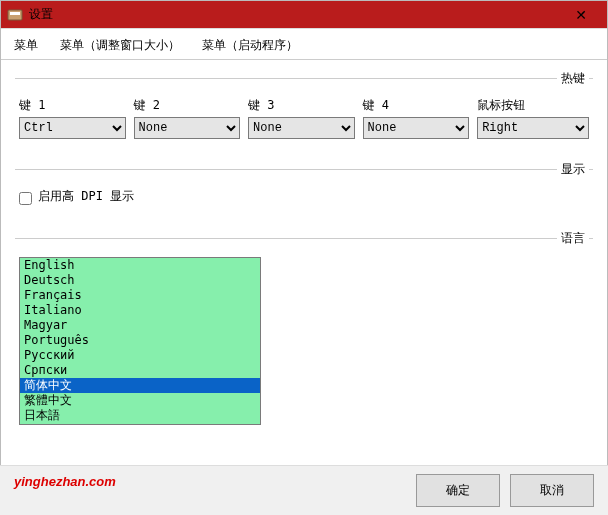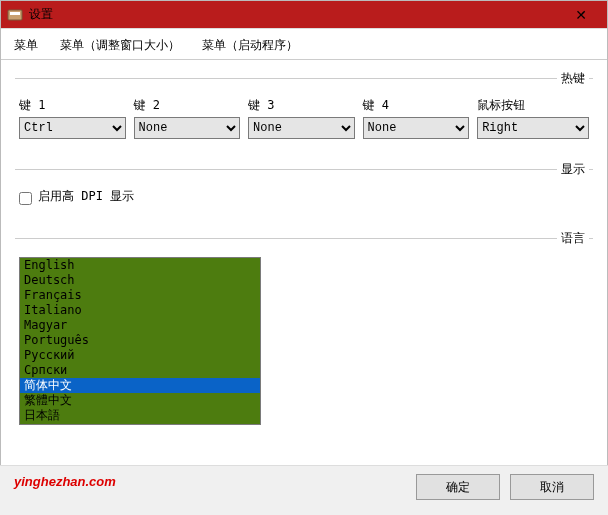--- a/index.html
+++ b/index.html
@@ -98,21 +98,21 @@
   }
   input[type=checkbox] {
     width: 13px; height: 13px;
     margin: 0;
   }
   .lang-list {
     width: 242px;
     height: 168px;
     border: 1px solid #7a7a7a;
     overflow-y: scroll;
-    background: #4d7c0f;
+    background: #86efac;
   }
   .lang-item {
     padding: 0 4px;
     line-height: 15px;
     font-family: "SimSun","MS Gothic",monospace;
     font-size: 12px;
     cursor: default;
     white-space: nowrap;
   }
   .lang-item.selected {
@@ -131,21 +131,21 @@
   }
   .footer .brand {
     color: #d00;
     font-weight: bold;
     font-style: italic;
     font-size: 13px;
     flex: 1;
   }
   .footer button {
     width: 84px;
-    height: 26px;
+    height: 33px;
     margin-left: 10px;
     border: 1px solid #999;
     background: #e1e1e1;
     font-family: inherit;
     font-size: 12px;
     cursor: default;
   }
   .mono { font-family: "SimSun","Consolas",monospace; }
 </style>
 </head>

